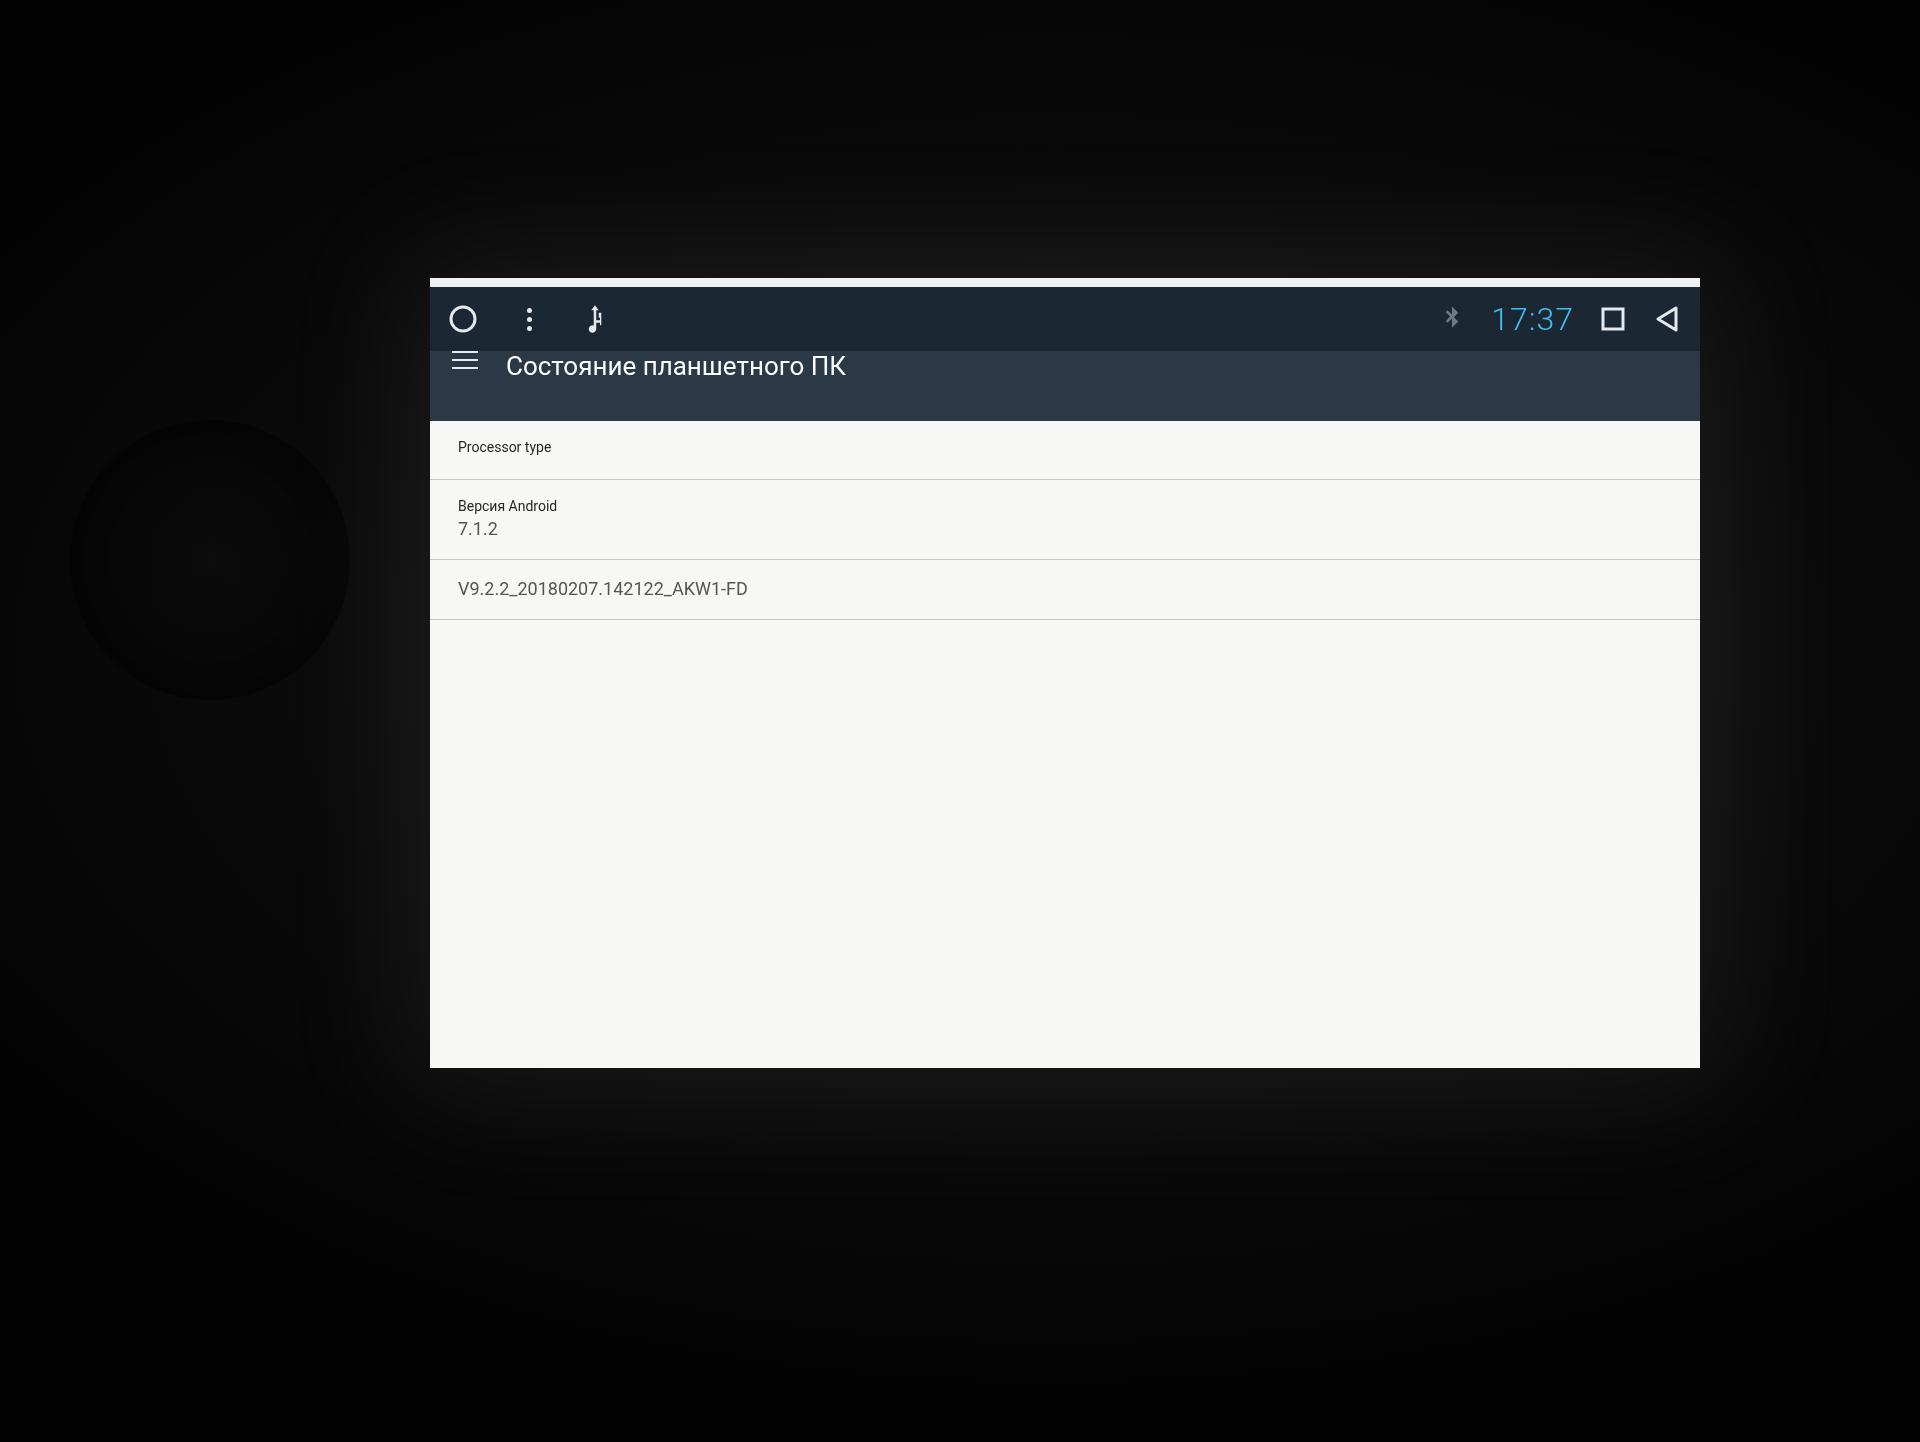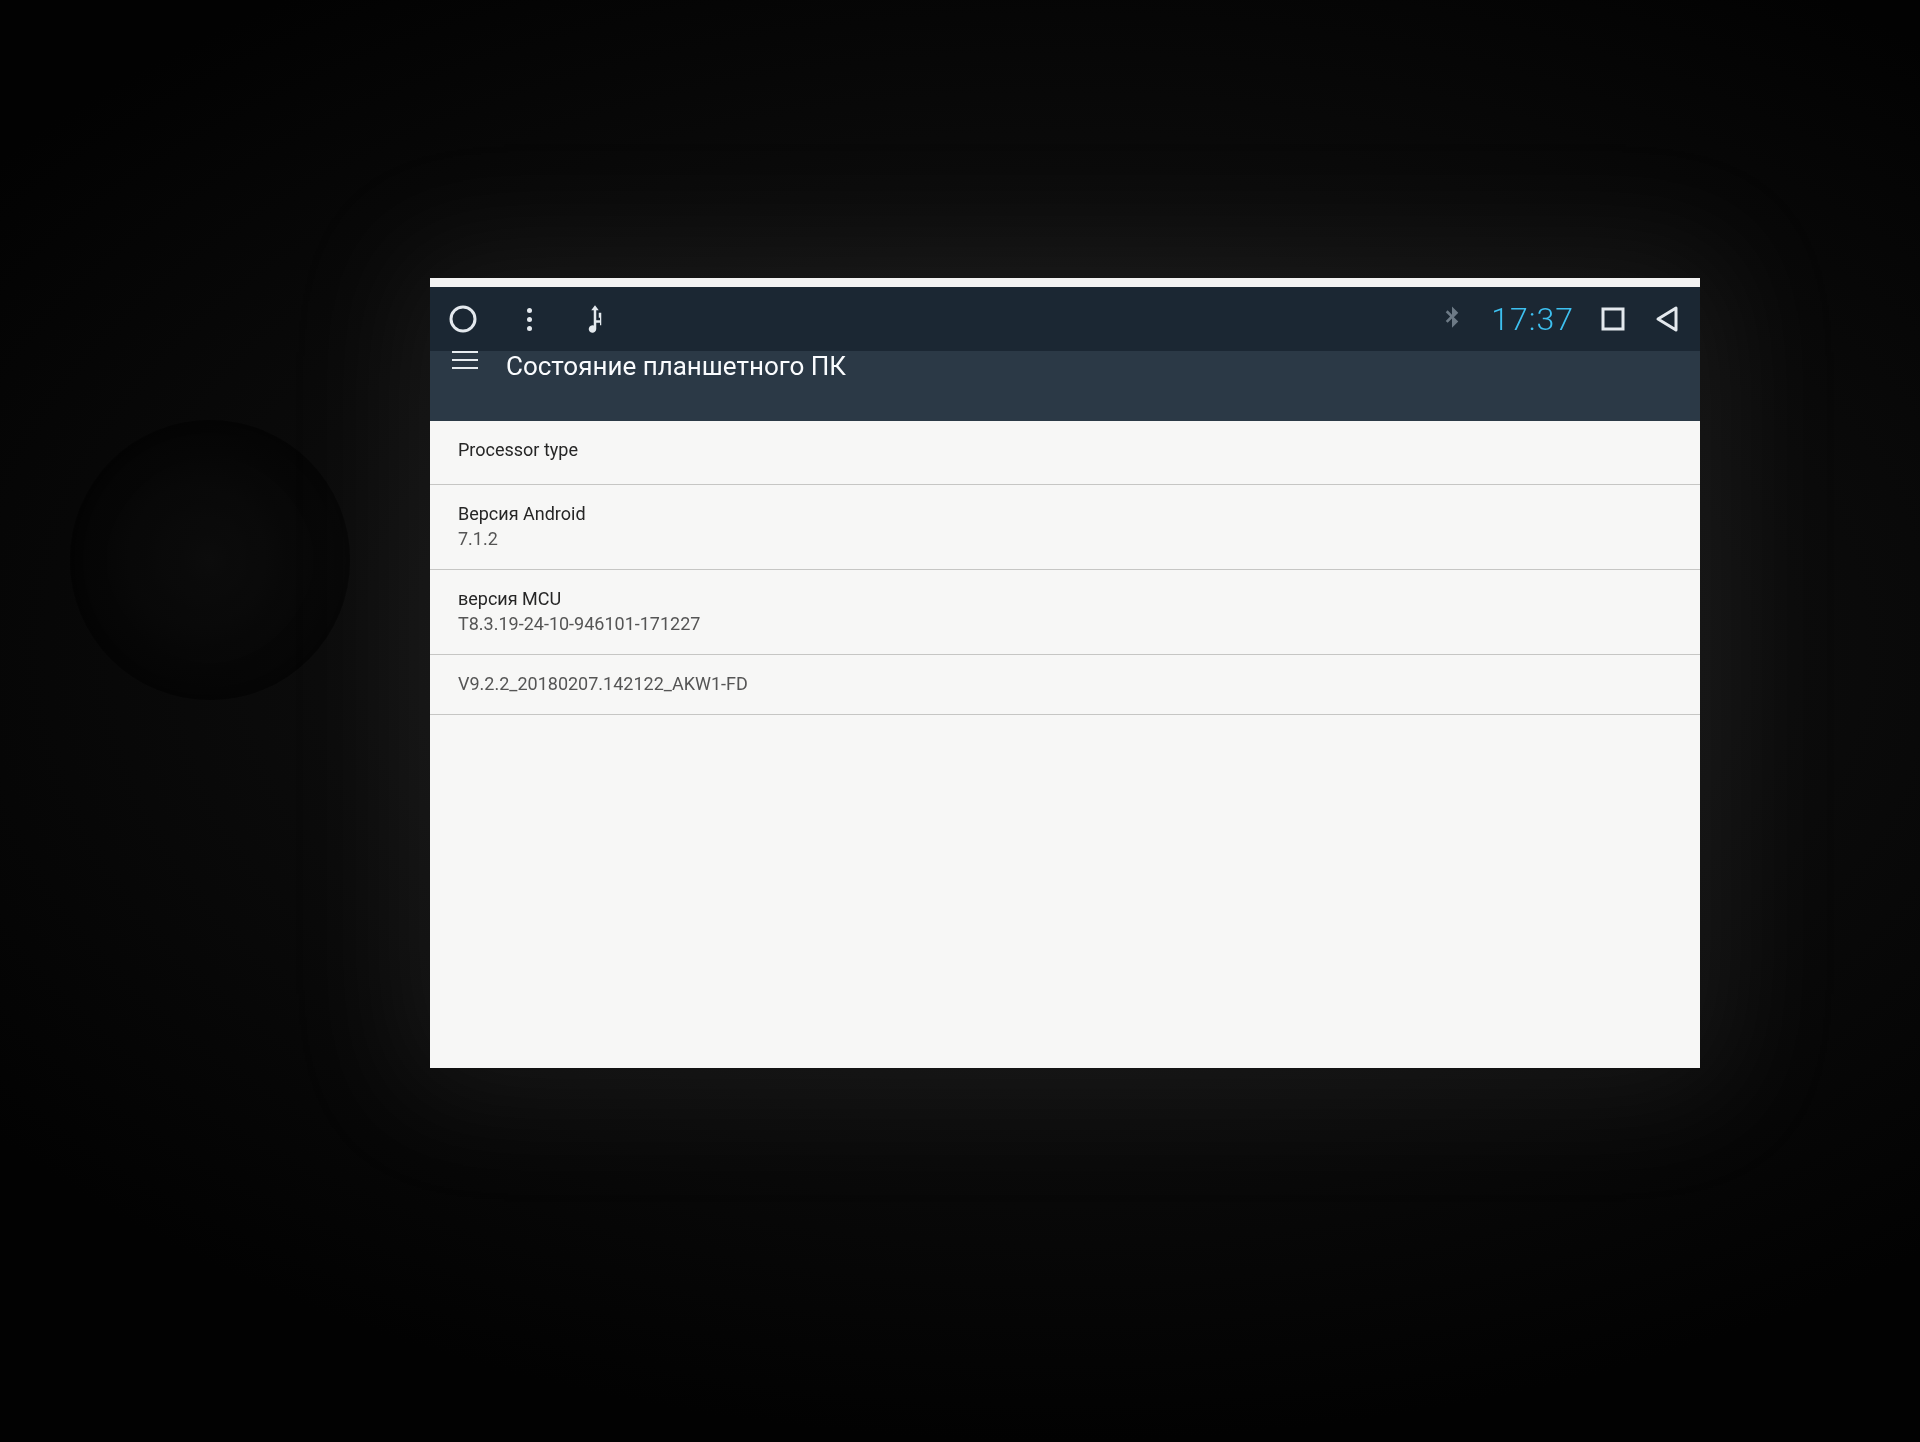--- a/index.html
+++ b/index.html
@@ -62,21 +62,21 @@
   .hamburger { width: 26px; height: 18px; display:flex; flex-direction:column; justify-content:space-between; }
   .hamburger span { height: 2px; background: #e8edf1; width:100%; }
   .header-title { color: #fafcfe; font-size: 26px; font-weight: 400; }
 
   
   .list { flex: 1; background: #f7f7f6; overflow: hidden; }
   .row {
     padding: 18px 28px 20px;
     border-bottom: 1px solid #c6c6c4;
   }
-  .row .label { font-size: 18px; color: #262626; margin-bottom: 4px; }
+  .row .label { font-size: 14px; color: #262626; margin-bottom: 4px; }
   .row .value { font-size: 18px; color: #555; }
 
   
   .dial {
     position: absolute;
     left: 70px; top: 420px;
     width: 280px; height: 280px;
     border-radius: 50%;
     background: radial-gradient(circle, #0e0e0e 0%, #060606 55%, #020202 100%);
     box-shadow: inset 0 0 30px #000;
@@ -140,21 +140,17 @@
 
   <div class="list">
     <div class="row">
       <div class="label">Processor type</div>
     </div>
     <div class="row">
       <div class="label">Версия Android</div>
       <div class="value">7.1.2</div>
     </div>
     <div class="row">
-      <div class="label">версия MCU</div>
-      <div class="value">T8.3.19-24-10-946101-171227</div>
-    </div>
-    <div class="row">
       <div class="value">V9.2.2_20180207.142122_AKW1-FD</div>
     </div>
   </div>
 
 </div>
 
 </body></html>

